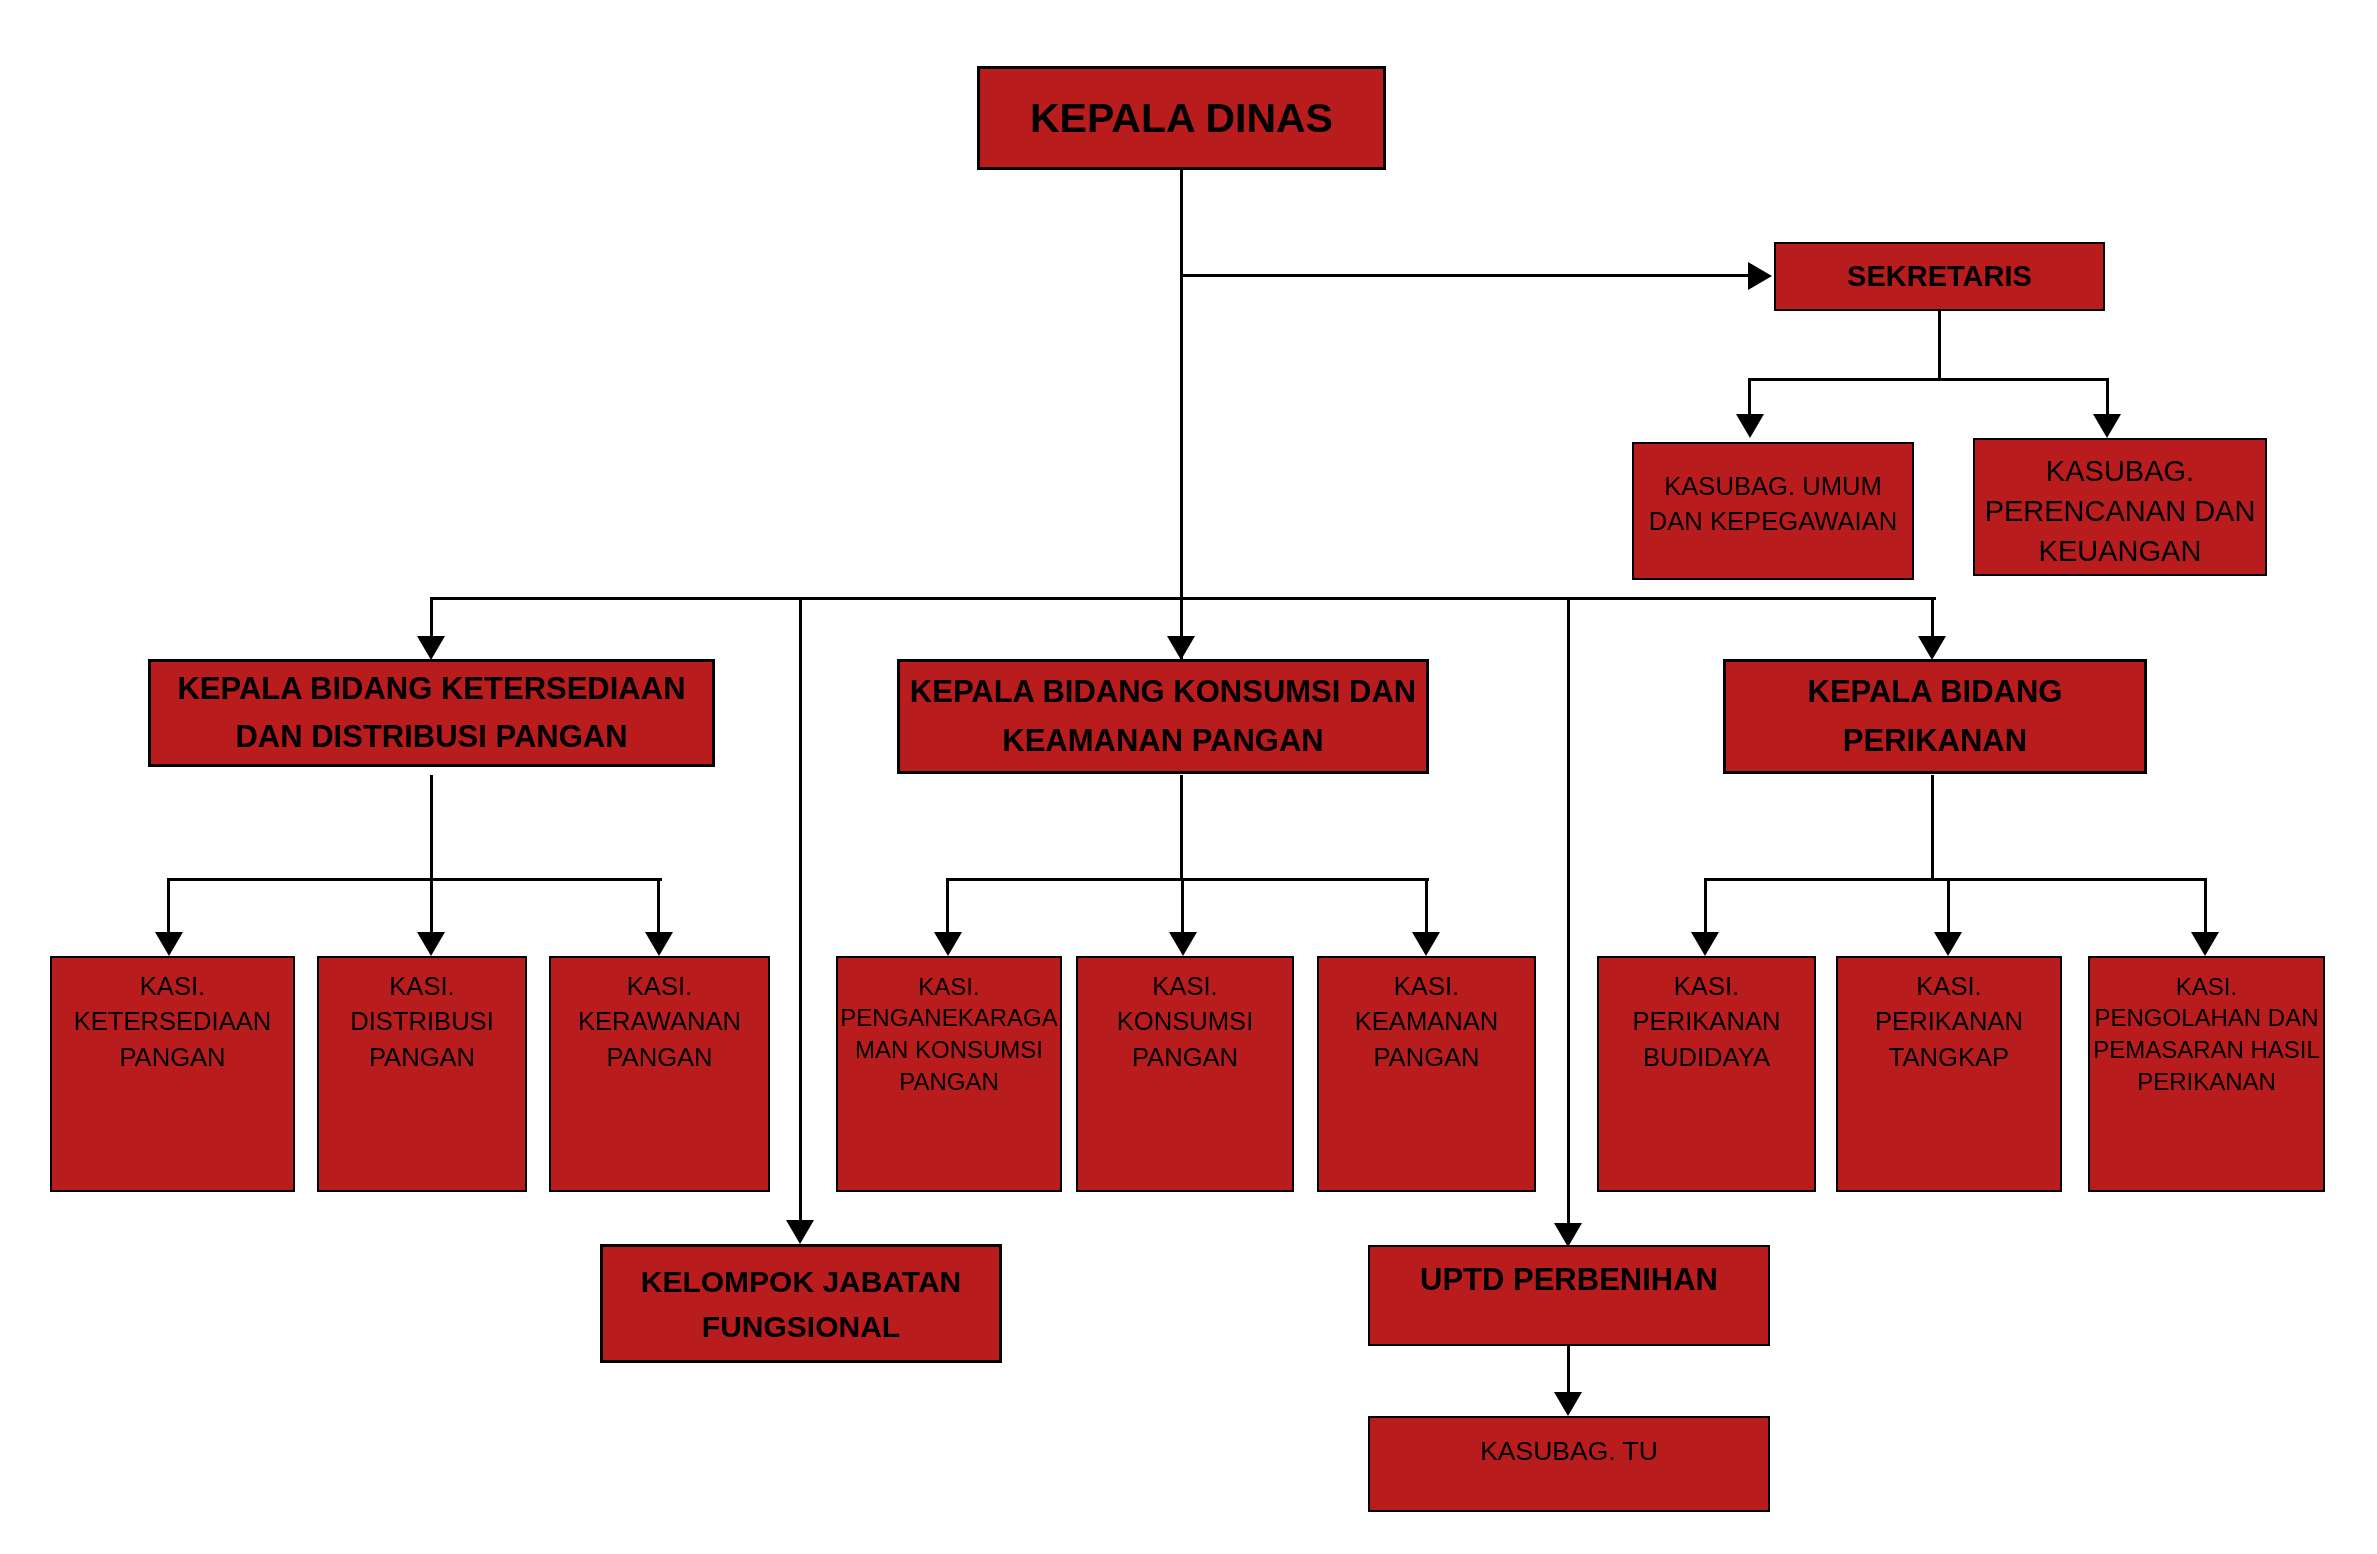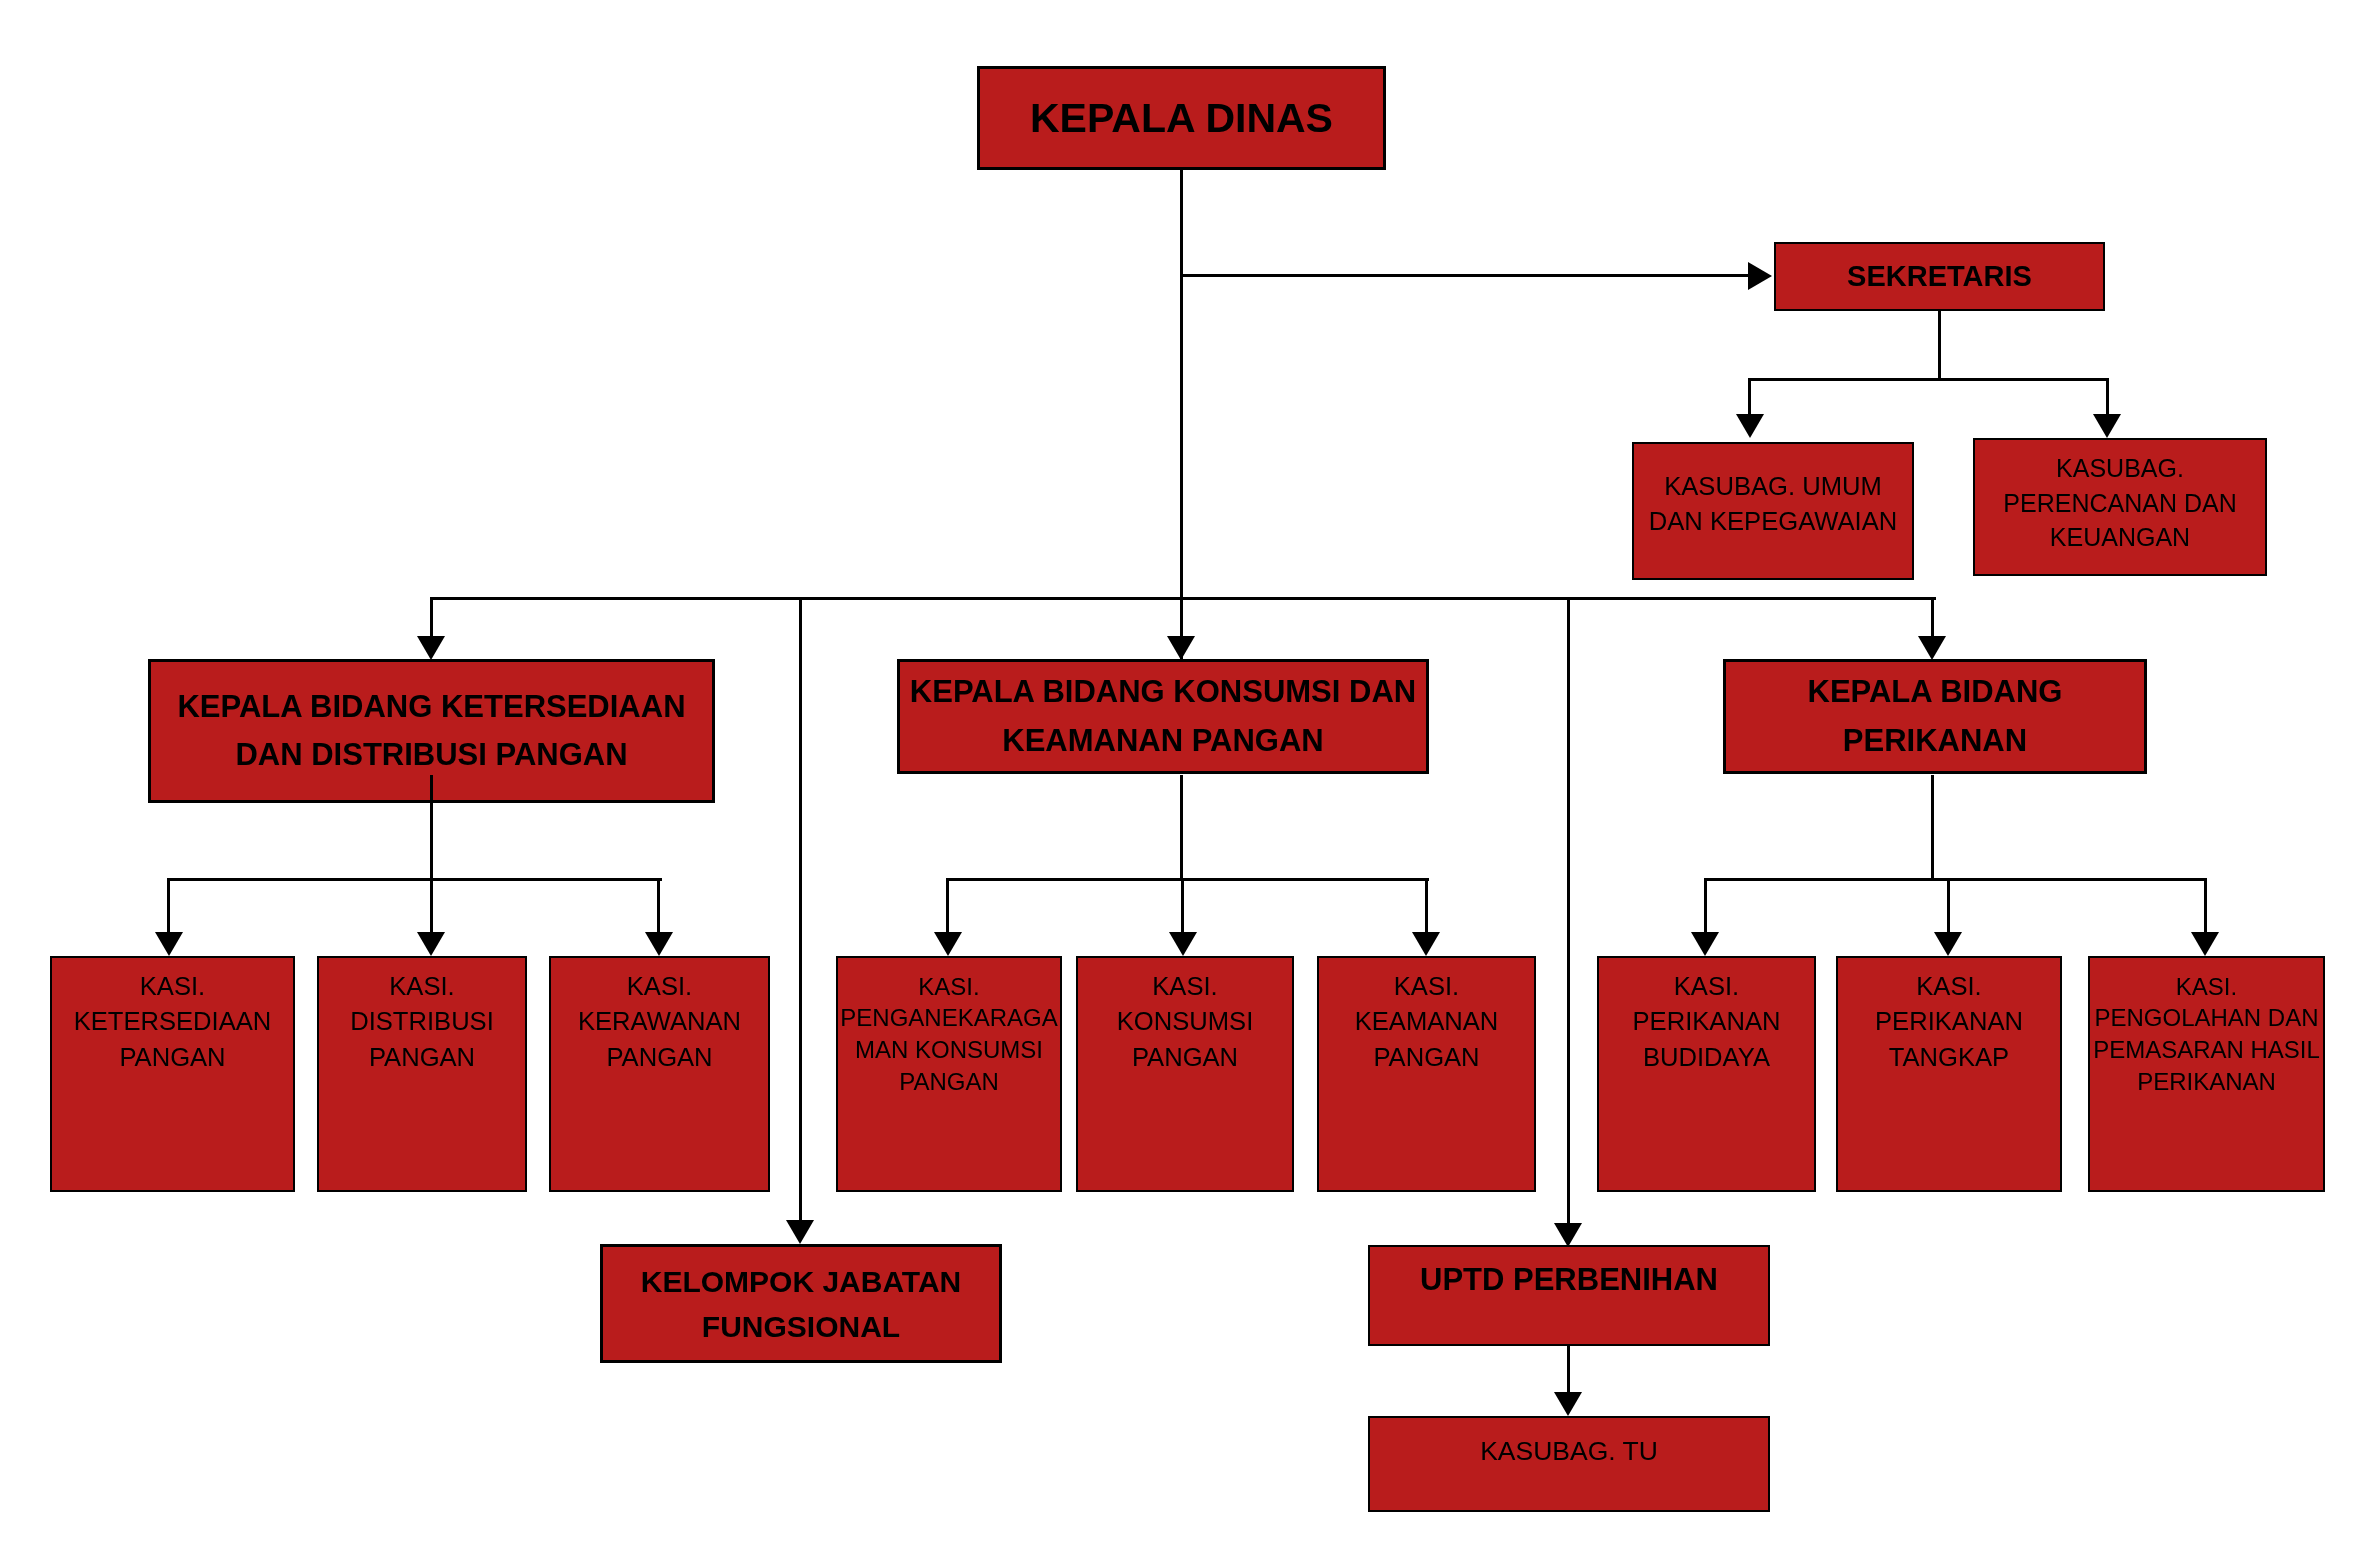--- a/index.html
+++ b/index.html
@@ -12,22 +12,22 @@
   .node .lbl{white-space:pre-line;display:block;width:100%;}
   .mid{align-items:center;}
   .top{align-items:flex-start;}
   .bold .lbl{font-weight:bold;}
   .bb{border-width:3.7px;}
 
   
   #n-kepala    {left:977px;top:66px;  width:409px;height:104px;font-size:41px;}
   #n-sek       {left:1774px;top:242px; width:331px;height:69px; font-size:29px;}
   #n-kumum     {left:1632px;top:442px; width:282px;height:138px;font-size:25.6px;line-height:1.38;padding-top:25px;}
-  #n-kperen    {left:1973px;top:438px; width:294px;height:138px;font-size:25px;line-height:1.38;padding-top:11px;}
-  #n-bid1      {left:148px; top:659px; width:567px;height:144px;font-size:31px;line-height:1.55;}
+  #n-kperen    {left:1973px;top:438px; width:294px;height:138px;font-size:29px;line-height:1.38;padding-top:11px;}
+  #n-bid1      {left:148px; top:659px; width:567px;height:108px;font-size:31px;line-height:1.55;}
   #n-bid2      {left:897px; top:659px; width:532px;height:115px;font-size:31px;line-height:1.55;}
   #n-bid3      {left:1723px;top:659px; width:424px;height:115px;font-size:31px;line-height:1.55;}
   .kasi        {top:956px;height:236px;font-size:25.6px;line-height:1.38;padding-top:11px;}
   .kasi-sm     {font-size:24px !important;line-height:1.32 !important;padding-top:12.8px !important;}
   #n-k1{left:50px;  width:245px;}
   #n-k2{left:317px; width:210px;}
   #n-k3{left:549px; width:221px;}
   #n-k4{left:836px; width:226px;}
   #n-k5{left:1076px;width:218px;}
   #n-k6{left:1317px;width:219px;}

